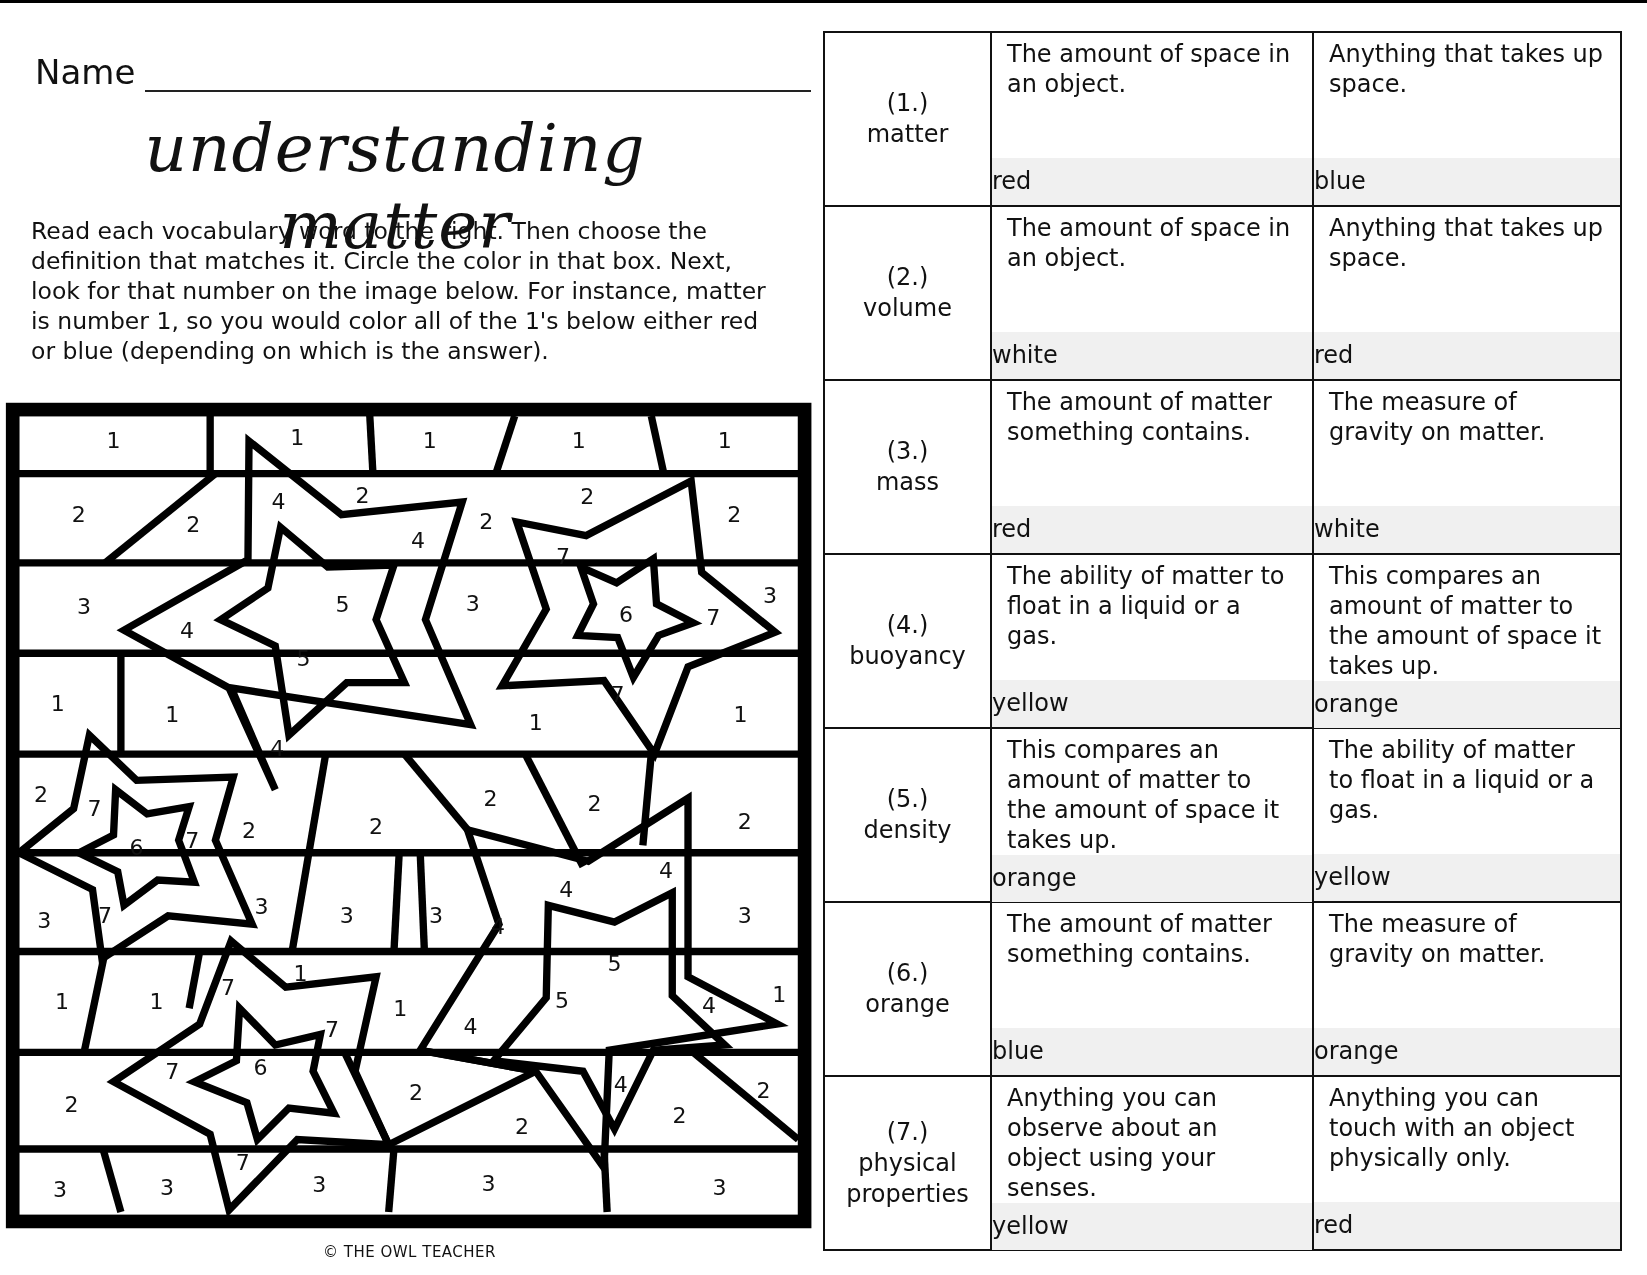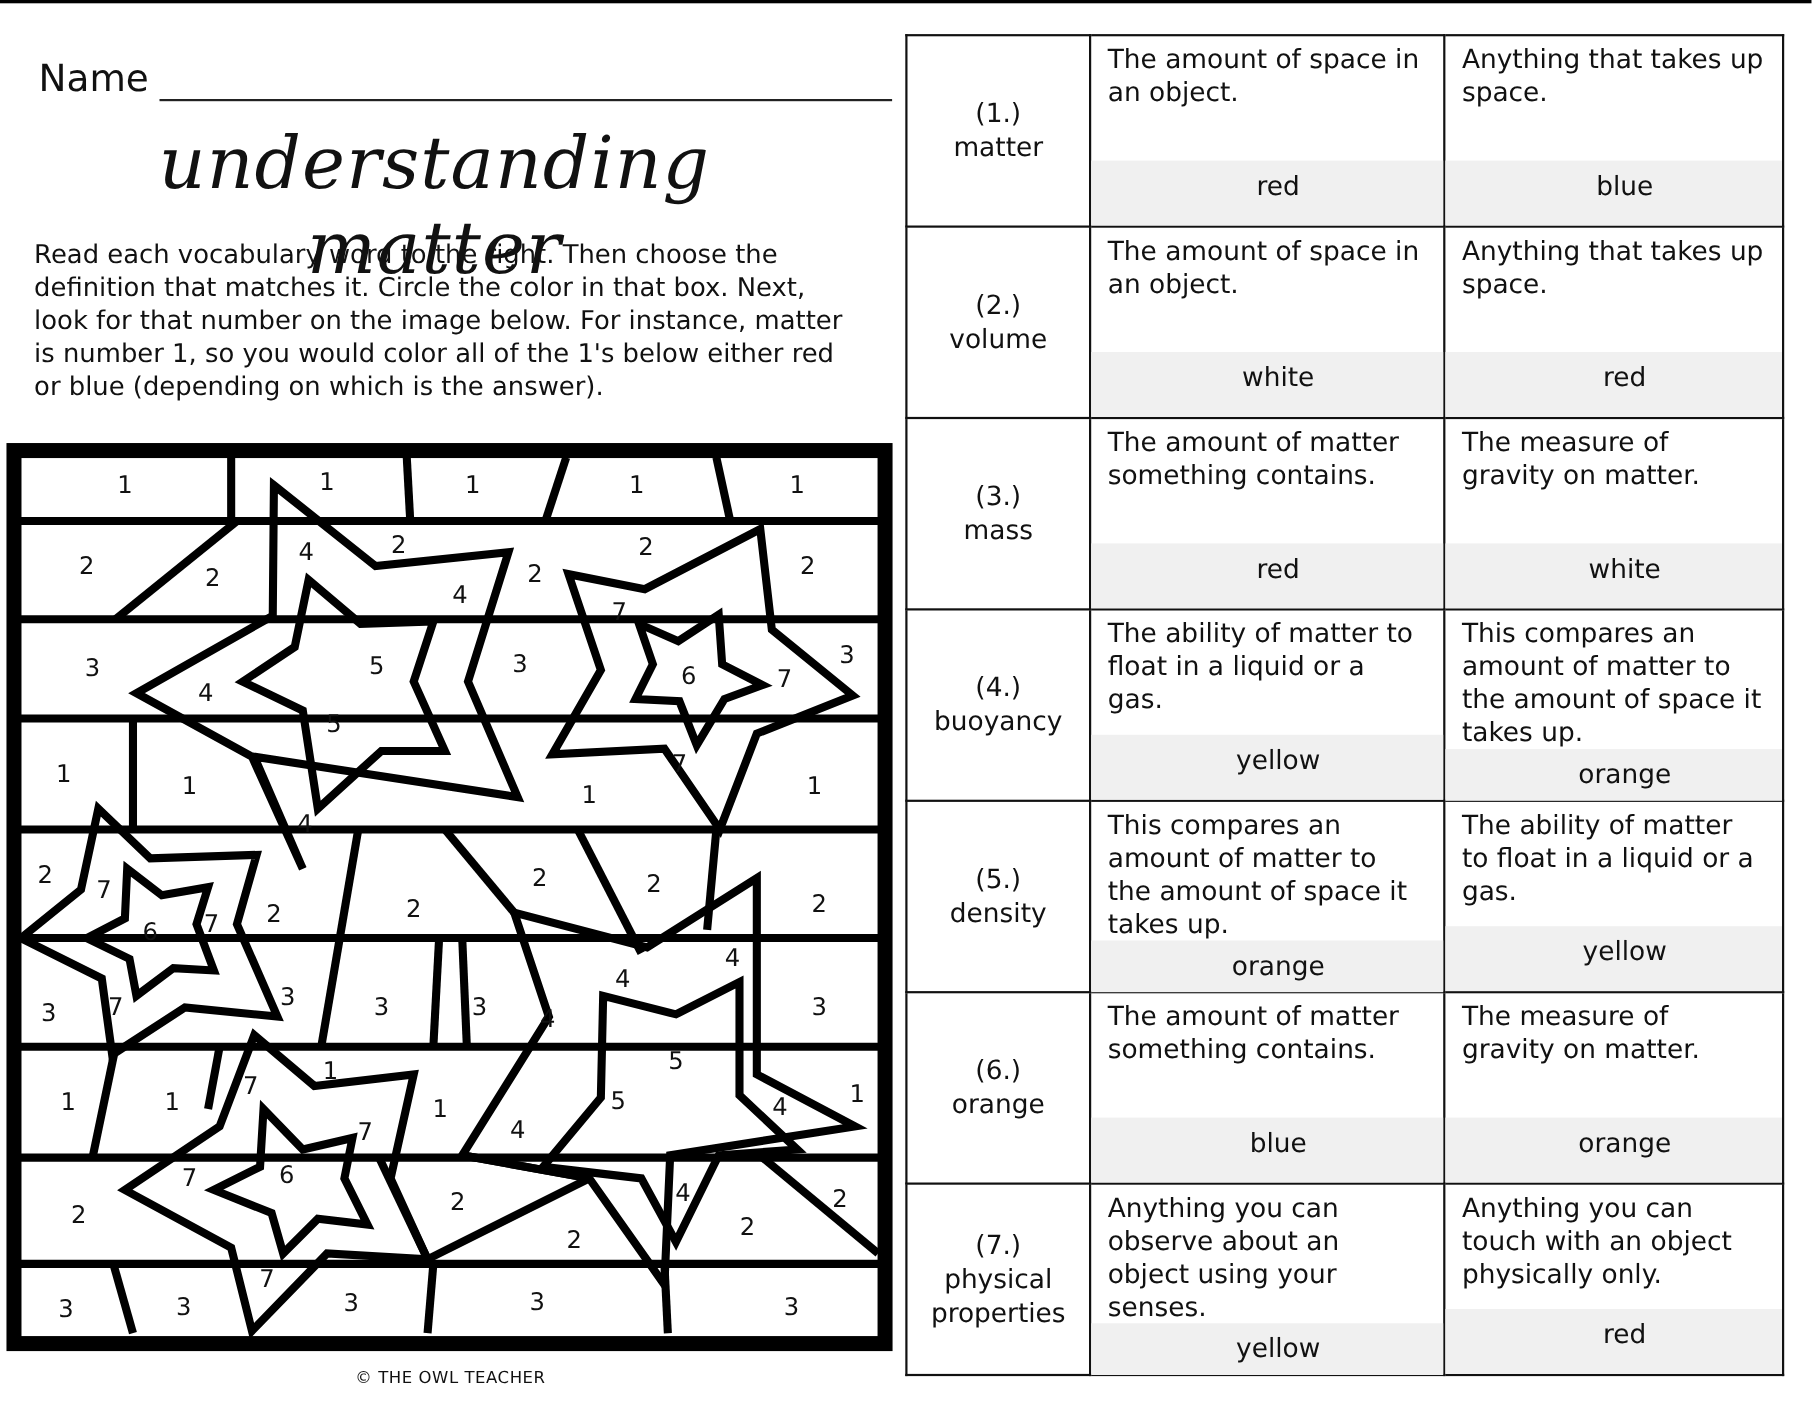--- a/index.html
+++ b/index.html
@@ -13,21 +13,21 @@
   .instructions { position:absolute; left:31px; top:216px; width:740px; font-size:23.5px; line-height:30px; }
   .picture { position:absolute; left:0; top:0; }
   .footer { position:absolute; left:323px; top:1243px; font-size:15px; letter-spacing:0.5px; }
   table.vocab { position:absolute; left:823px; top:31px; border-collapse:collapse; table-layout:fixed; }
   table.vocab td { border:2.5px solid #111; padding:0; vertical-align:top; }
   td.word { width:165px; text-align:center; vertical-align:middle !important; font-size:24px; line-height:31px; }
   td.def { width:320px; }
   td.def.right { width:306px;margin-top:32px; }
   .cell { height:172px; display:flex; flex-direction:column; }
   .def-text { flex:1; padding:6px 14px 0 15px; font-size:24px; line-height:30px; }
-  .color-choice { height:59px; background:#f0f0f0; text-align:center; font-size:24px; line-height:47px;padding-left:20px; }
+  .color-choice { height:47px; background:#f0f0f0; text-align:left; font-size:24px; line-height:47px; }
 </style>
 </head>
 <body>
 
 <div class="top-rule"></div>
 
 <div class="name-row">
   <span>Name</span>
   <span class="name-line"></span>
 </div>

